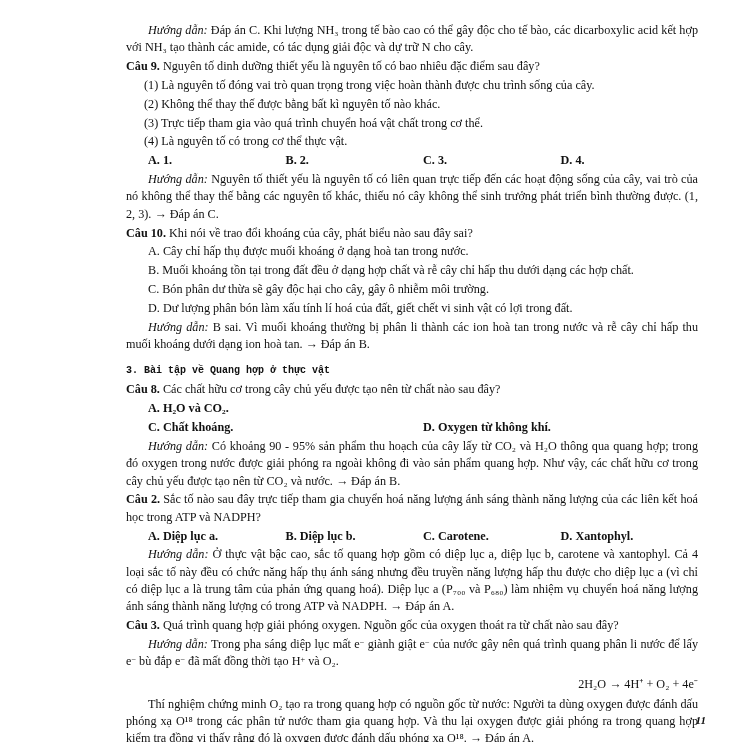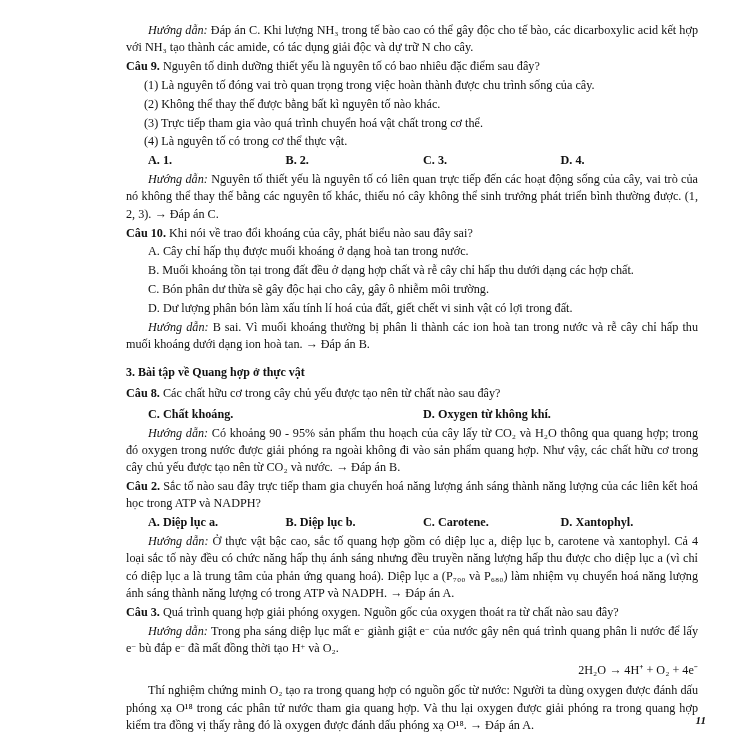--- a/index.html
+++ b/index.html
@@ -47,23 +47,24 @@
   }
   .opt-row > span {
     display: block;
   }
   .w4 > span { width: 25%; }
   .w2 > span { width: 50%; }
   b, .b { font-weight: bold; }
   i, .i { }
   .bi { font-weight: normal; font-style: italic; }
   .sec-head {
-    font-size: 12px;
+    font-size: 10px;
     font-weight: bold;
     margin: 12px 0 5px 0;
+    font-family: Liberation Mono, monospace;
   }
   .eq {
     text-align: right;
     font-size: 12.2px;
     margin: 4px 0 4px 0;
   }
   sup { font-size: 8.2px; vertical-align: 0.42em; }
   .pagenum {
     position: absolute;
     right: 36px;
@@ -115,20 +116,21 @@
     <span class="bi">Hướng dẫn:</span><span> B sai. Vì muối khoáng thường bị phân li thành các ion hoà tan trong nước và rễ cây chỉ hấp thu muối khoáng dưới dạng ion hoà tan. → Đáp án B.</span>
   </p>
 
   <h2 class="sec-head">3. Bài tập về Quang hợp ở thực vật</h2>
 
   <p class="block">
     <span class="b">Câu 8.</span><span> Các chất hữu cơ trong cây chủ yếu được tạo nên từ chất nào sau đây?</span>
   </p>
 
   <div class="opt-row w2">
+    <span class="b">A. H₂O và CO₂.</span>
   </div>
   <div class="opt-row w2">
     <span class="b">C. Chất khoáng.</span>
     <span class="b">D. Oxygen từ không khí.</span>
   </div>
 
   <p class="block indent">
     <span class="bi">Hướng dẫn:</span><span> Có khoảng 90 - 95% sản phẩm thu hoạch của cây lấy từ CO₂ và H₂O thông qua quang hợp; trong đó oxygen trong nước được giải phóng ra ngoài không đi vào sản phẩm quang hợp. Như vậy, các chất hữu cơ trong cây chủ yếu được tạo nên từ CO₂ và nước. → Đáp án B.</span>
   </p>
 

